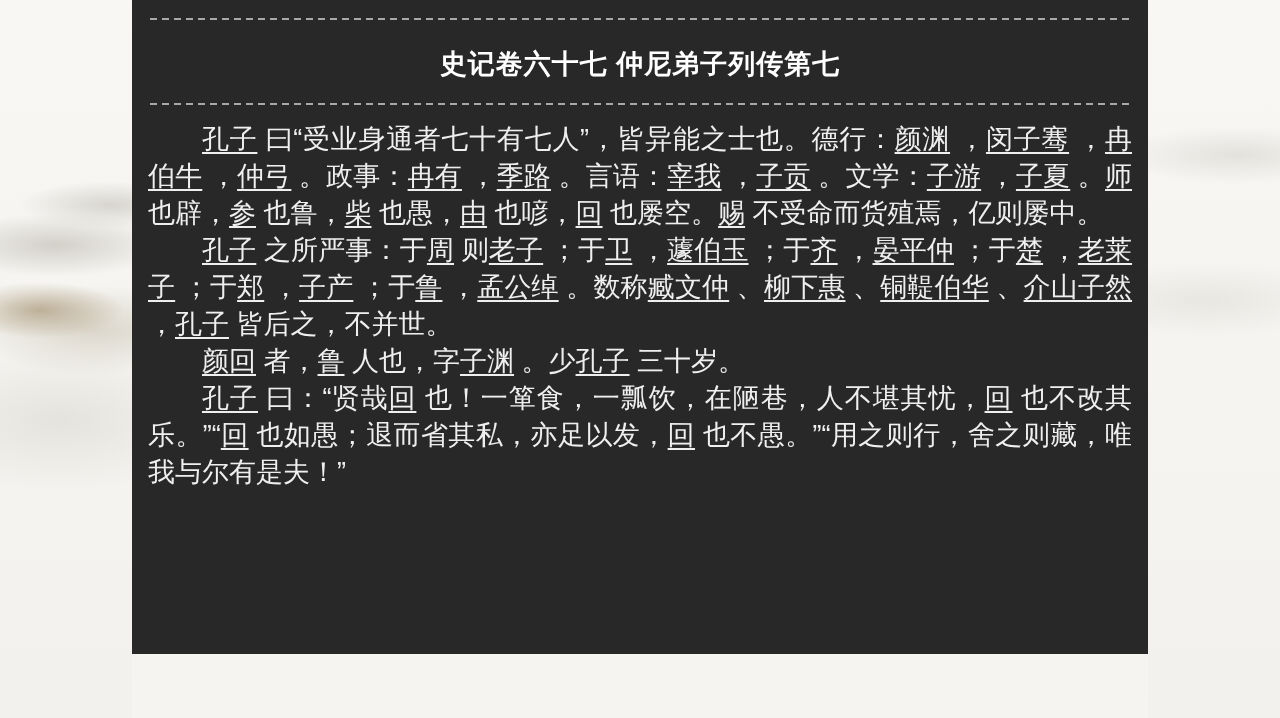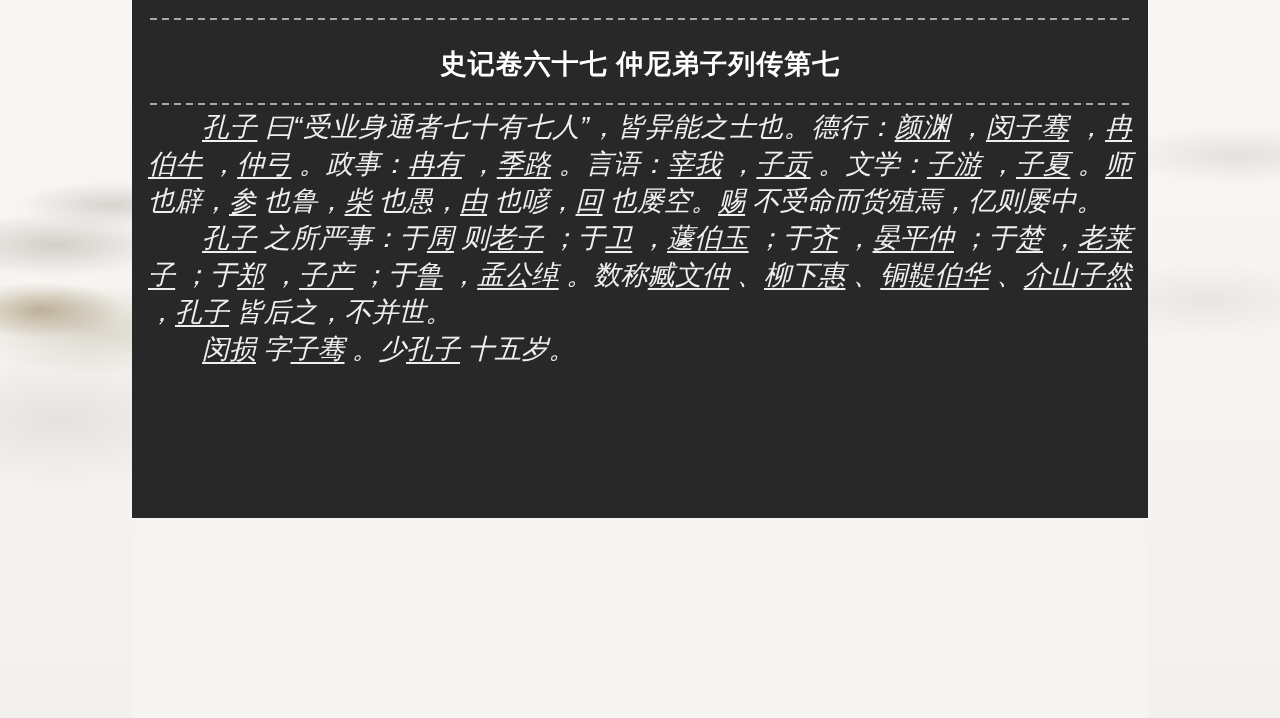--- a/index.html
+++ b/index.html
@@ -27,40 +27,39 @@
       linear-gradient(#f8f7f4,#f2f1ed);
   }
   .bg-right{
     left:1148px;width:132px;
     background:
       radial-gradient(170px 40px at 90px 155px, rgba(205,201,194,0.45), transparent 72%),
       radial-gradient(180px 50px at 60px 300px, rgba(208,204,197,0.35), transparent 75%),
       linear-gradient(#f8f7f4,#f2f1ed);
   }
   .panel{
-    position:absolute;left:132px;top:0;width:1016px;height:518px;
+    position:absolute;left:132px;top:0;width:1016px;height:654px;
     box-sizing:border-box;padding:18px 16px 11px;
     background:var(--panel_bg);
     color:var(--text);
   }
   .divider{
     height:2px;margin:0 2px;
     background:repeating-linear-gradient(90deg,var(--divider) 0 7px,transparent 7px 12px);
   }
   .title{
     margin:26px 0 0;
     font-size:27px;font-weight:700;line-height:37px;
     text-align:center;color:#ffffff;letter-spacing:1px;
   }
   .divider.second{margin-top:20px;}
   .body{
-    margin-top:4px;
+    margin-top:16px;
     font-size:27px;line-height:37px;
     text-align:justify;
-    font-style:italic;
   }
   .body p{margin:0;text-indent:2em;}
   .entity-link{
     text-decoration:underline;
     text-underline-offset:4px;
     text-decoration-thickness:1.5px;
     cursor:pointer;
   }
 </style>
 </head>
@@ -69,16 +68,17 @@
 <div class="stage">
   <div class="bg bg-left"></div>
   <div class="bg bg-right"></div>
   <div class="panel">
     <div class="divider"></div>
     <h1 class="title">史记卷六十七 仲尼弟子列传第七</h1>
     <div class="divider second"></div>
     <div class="body">
         <p><span class="entity-link">孔子</span><span> 曰“受业身通者七十有七人”，皆异能之士也。德行：</span><span class="entity-link">颜渊</span><span> ，</span><span class="entity-link">闵子骞</span><span> ，</span><span class="entity-link">冉伯牛</span><span> ，</span><span class="entity-link">仲弓</span><span> 。政事：</span><span class="entity-link">冉有</span><span> ，</span><span class="entity-link">季路</span><span> 。言语：</span><span class="entity-link">宰我</span><span> ，</span><span class="entity-link">子贡</span><span> 。文学：</span><span class="entity-link">子游</span><span> ，</span><span class="entity-link">子夏</span><span> 。</span><span class="entity-link">师</span><span> 也辟，</span><span class="entity-link">参</span><span> 也鲁，</span><span class="entity-link">柴</span><span> 也愚，</span><span class="entity-link">由</span><span> 也喭，</span><span class="entity-link">回</span><span> 也屡空。</span><span class="entity-link">赐</span><span> 不受命而货殖焉，亿则屡中。</span></p>
         <p><span class="entity-link">孔子</span><span> 之所严事：于</span><span class="entity-link">周</span><span> 则</span><span class="entity-link">老子</span><span> ；于</span><span class="entity-link">卫</span><span> ，</span><span class="entity-link">蘧伯玉</span><span> ；于</span><span class="entity-link">齐</span><span> ，</span><span class="entity-link">晏平仲</span><span> ；于</span><span class="entity-link">楚</span><span> ，</span><span class="entity-link">老莱子</span><span> ；于</span><span class="entity-link">郑</span><span> ，</span><span class="entity-link">子产</span><span> ；于</span><span class="entity-link">鲁</span><span> ，</span><span class="entity-link">孟公绰</span><span> 。数称</span><span class="entity-link">臧文仲</span><span> 、</span><span class="entity-link">柳下惠</span><span> 、</span><span class="entity-link">铜鞮伯华</span><span> 、</span><span class="entity-link">介山子然</span><span> ，</span><span class="entity-link">孔子</span><span> 皆后之，不并世。</span></p>
-        <p><span class="entity-link">闵损</span><span> 字</span><span class="entity-link">子骞</span><span> 。少</span><span class="entity-link">孔子</span><span> 十五岁。</span></p>
+        <p><span class="entity-link">颜回</span><span> 者，</span><span class="entity-link">鲁</span><span> 人也，字</span><span class="entity-link">子渊</span><span> 。少</span><span class="entity-link">孔子</span><span> 三十岁。</span></p>
+        <p><span class="entity-link">孔子</span><span> 曰：“贤哉</span><span class="entity-link">回</span><span> 也！一箪食，一瓢饮，在陋巷，人不堪其忧，</span><span class="entity-link">回</span><span> 也不改其乐。”“</span><span class="entity-link">回</span><span> 也如愚；退而省其私，亦足以发，</span><span class="entity-link">回</span><span> 也不愚。”“用之则行，舍之则藏，唯我与尔有是夫！”</span></p>
       </div>
   </div>
 </div>
 
 </body></html>

